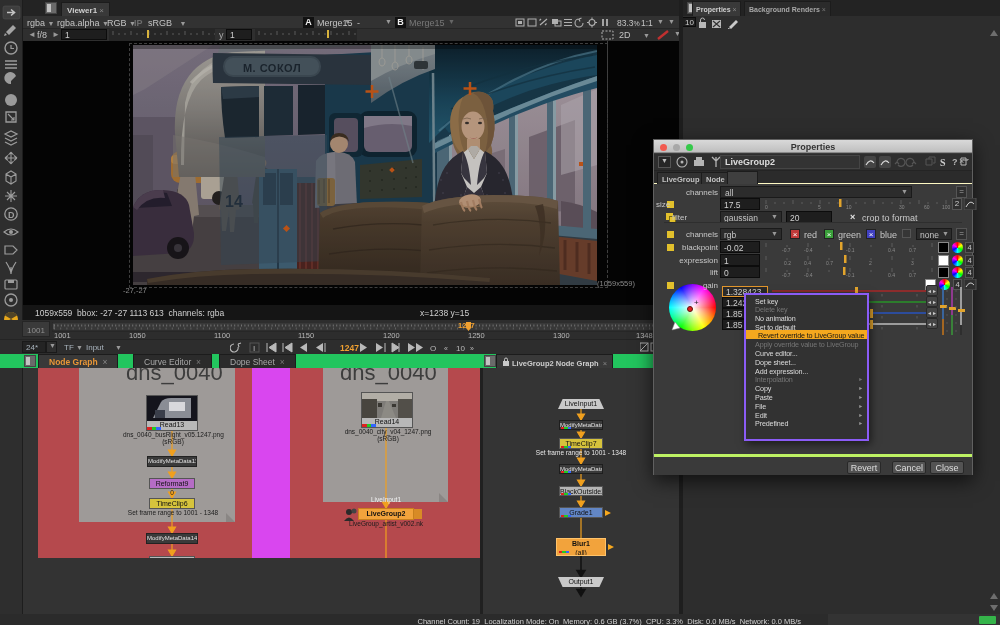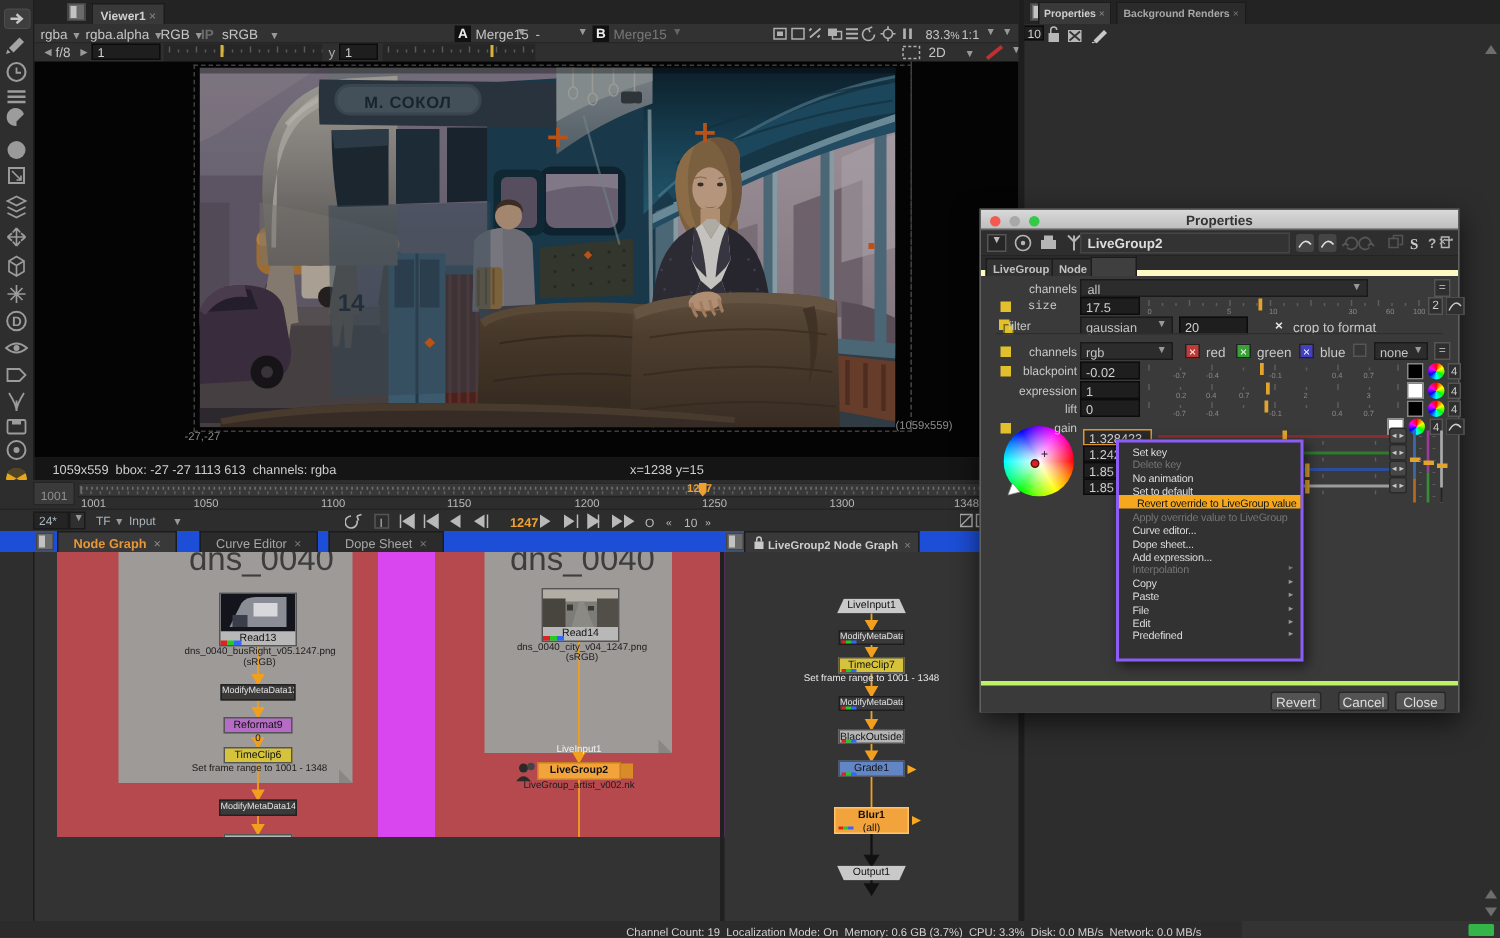--- a/index.html
+++ b/index.html
@@ -458,21 +458,21 @@
     <rect x="0" y="1" width="8" height="8" fill="none" stroke="#b0b0b0"></rect>
         <path d="M0 9 l8 -8" stroke="#b0b0b0"></path>
     <rect x="11" y="1" width="8" height="8" fill="none" stroke="#b0b0b0"></rect>
         <rect x="13" y="3" width="4" height="4" fill="#b0b0b0"></rect>
     <rect x="22" y="3" width="7" height="6" fill="none" stroke="#b0b0b0"></rect>
         <path d="M23.5 3 v-1.5 a2 2 0 0 1 4 0 v1.5" stroke="#b0b0b0" fill="none"></path>
     <path d="M32 2 h5 v7 h-6 v-6 z" fill="none" stroke="#b0b0b0"></path>
   </svg>
 </div>
 
-<div class="abs" id="dtabs" style="left:0;top:354px;width:679px;height:14px;background:#1d4ed8;">
+<div class="abs" id="dtabs" style="left:0;top:354px;width:679px;height:14px;background:#22c55e;">
   <div class="abs" style="left:24px;top:1px;width:12px;height:12px;background:#6a6a6a;border:1px solid #444;">
     <div class="abs" style="left:1px;top:1px;width:4px;height:8px;background:#c2c2c2;"></div>
   </div>
   <div class="abs tab" style="left:38px;top:0px;height:14px;padding:2px 10px 0;color:#e89636;font-weight:bold;font-size:8.5px;">Node Graph&nbsp;&nbsp;<span style="color:#888;font-weight:normal;">×</span></div>
   <div class="abs tab tabdim" style="left:133px;top:0px;height:14px;padding:2px 10px 0;font-size:8.5px;">Curve Editor&nbsp;&nbsp;<span style="color:#777;">×</span></div>
   <div class="abs tab tabdim" style="left:219px;top:0px;height:14px;padding:2px 10px 0;font-size:8.5px;">Dope Sheet&nbsp;&nbsp;<span style="color:#777;">×</span></div>
   <div class="abs" style="left:484px;top:1px;width:12px;height:12px;background:#6a6a6a;border:1px solid #444;">
     <div class="abs" style="left:1px;top:1px;width:4px;height:8px;background:#c2c2c2;"></div>
   </div>
   <div class="abs tab" style="left:496px;top:0px;height:14px;padding-top:2px;font-weight:bold;font-size:7.5px;"><svg width="8" height="9" style="margin-right:2px;">
@@ -673,34 +673,34 @@
       <path d="M33 6 a4 4 0 1 1 1 3 m-1 -3 l-2 2 m2 -2 l2 2" stroke="#555" fill="none" stroke-width="1.2"></path>
       <path d="M50 6 a4 4 0 1 0 -1 3 m1 -3 l-2 2 m2 -2 l2 2" stroke="#555" fill="none" stroke-width="1.2"></path>
       <path d="M62 3 h6 v6 h-6 z M65 3 v-2 h6 v6 h-2" stroke="#555" fill="none"></path>
       <text x="76" y="10" font-size="10" font-weight="bold" fill="#cdcdcd" font-family="Liberation Serif">S</text>
       <text x="88" y="9" font-size="9" font-weight="bold" fill="#b5b5b5" font-family="Liberation Sans">?</text>
       <path d="M97 2 h5 v7 h-5 z m2 2 h5 v-1" stroke="#b5b5b5" fill="none"></path>
     </svg>
     <span class="abs" style="left:305px;top:2px;color:#b5b5b5;font-size:9px;">×</span>
   </div>
 
-  <div class="abs" style="left:0;top:31px;width:318px;height:13px;background:#2b2b2b;border-bottom:4px solid #fef9c3;">
+  <div class="abs" style="left:0;top:31px;width:318px;height:13px;background:#2b2b2b;border-bottom:1px solid #fef9c3;">
     <div class="abs" style="left:3px;top:1px;height:12px;background:#323232;border:1px solid #1c1c1c;border-bottom:none;color:#c2c2c2;font-size:7.5px;font-weight:bold;padding:2px 4px;">LiveGroup</div>
     <div class="abs" style="left:47px;top:1px;height:12px;background:#323232;border:1px solid #1c1c1c;border-bottom:none;color:#c2c2c2;font-size:7.5px;font-weight:bold;padding:2px 4px;">Node</div>
     <div class="abs" style="left:73px;top:0px;height:13px;background:#3f3f3f;border:1px solid #1c1c1c;border-bottom:none;color:#e8e8e8;font-size:7.5px;font-weight:bold;padding:16px 6px;">User</div>
   </div>
 
   <div class="abs" id="fwcontent" style="left:0;top:44px;width:318px;height:270px;background:#3a3a3a;font-size:9px;color:#c8c8c8;">
 
     <span class="abs" style="left:18px;top:4px;width:46px;text-align:right;font-size:8px;">channels</span>
     <div class="abs dd" style="left:66px;top:2px;width:192px;height:12px;padding:1px 4px;font-size:8.5px;">all<span style="position:absolute;right:3px;" class="caret">▼</span></div>
     <div class="abs" style="left:302px;top:2px;width:11px;height:12px;background:#2f2f2f;border:1px solid #555;color:#aaa;font-size:8px;text-align:center;">=</div>
 
     <div class="abs" style="left:13px;top:17px;width:7px;height:7px;background:#e2c02c;"></div>
-    <span class="abs" style="left:18px;top:16px;width:46px;text-align:center;font-size:8px;font-family:Liberation Mono, monospace;">size</span>
+    <span class="abs" style="left:2px;top:16px;width:46px;text-align:left;font-size:8px;">size</span>
     <div class="abs inp" style="left:66px;top:14px;width:40px;height:12px;font-size:8.5px;padding:1px 3px;">17.5</div>
     <svg class="abs" style="left:110px;top:14px;" width="186" height="12">
       <g stroke="#5c5c5c">
             <path d="M2 2 v4 M11 4 v2 M20 4 v2 M29 2 v4 M38 4 v2 M47 4 v2 M56 2 v4 M65 4 v2 M74 4 v2 M83 2 v4 M92 4 v2 M101 4 v2 M110 2 v4 M119 4 v2 M128 4 v2 M137 2 v4 M146 4 v2 M155 2 v4 M164 4 v2 M173 4 v2 M182 2 v4"></path>
           </g>
       <g fill="#8a8a8a" font-size="5" font-family="Liberation Sans">
             <text x="1" y="11">0</text>
             <text x="54" y="11">5</text>
             <text x="82" y="11">10</text>
             <text x="135" y="11">30</text>

